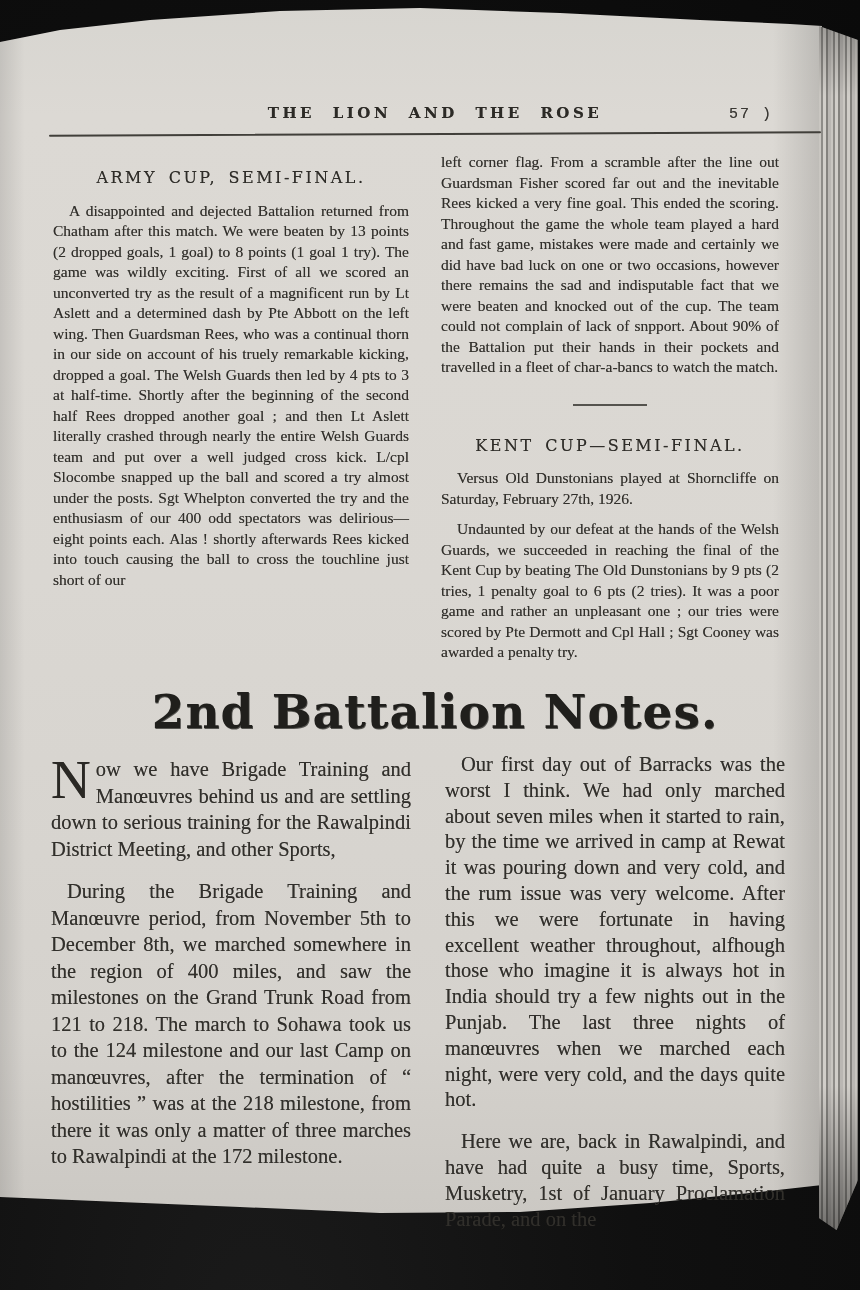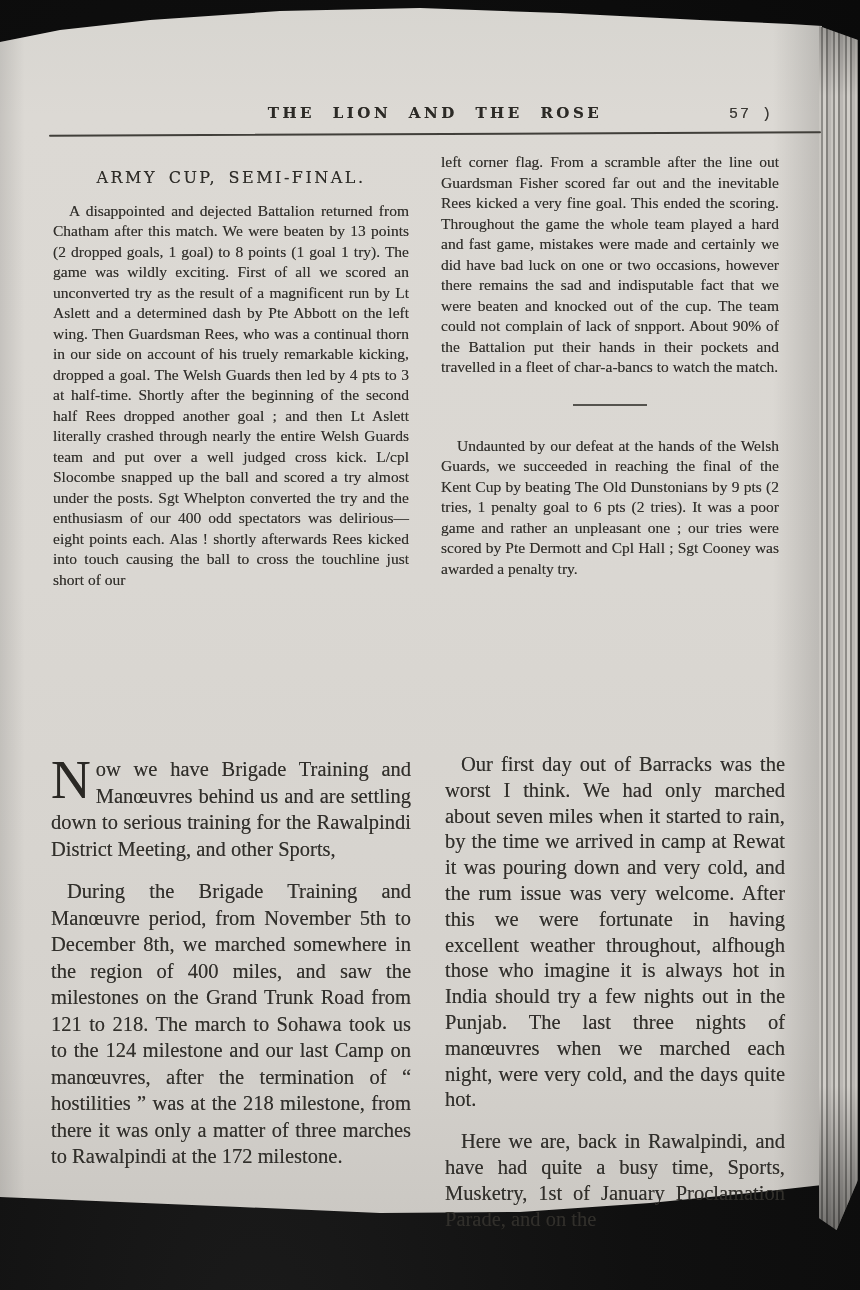--- a/index.html
+++ b/index.html
@@ -80,23 +80,26 @@
     <div class="rule"></div>
 
     <div class="col col-tl txt">
       <h2 class="art-head">ARMY CUP, SEMI-FINAL.</h2>
       <p class="indent">A disappointed and dejected Battalion returned from Chatham after this match. We were beaten by 13 points (2 dropped goals, 1 goal) to 8 points (1 goal 1 try). The game was wildly exciting. First of all we scored an unconverted try as the result of a magnificent run by Lt Aslett and a determined dash by Pte Abbott on the left wing. Then Guardsman Rees, who was a continual thorn in our side on account of his truely remarkable kicking, dropped a goal. The Welsh Guards then led by 4 pts to 3 at half-time. Shortly after the beginning of the second half Rees dropped another goal ; and then Lt Aslett literally crashed through nearly the entire Welsh Guards team and put over a well judged cross kick. L/cpl Slocombe snapped up the ball and scored a try almost under the posts. Sgt Whelpton converted the try and the enthusiasm of our 400 odd spectators was delirious—eight points each. Alas ! shortly afterwards Rees kicked into touch causing the ball to cross the touchline just short of our</p>
     </div>
 
     <div class="col col-tr txt">
       <p>left corner flag. From a scramble after the line out Guardsman Fisher scored far out and the inevitable Rees kicked a very fine goal. This ended the scoring. Throughout the game the whole team played a hard and fast game, mistakes were made and certainly we did have bad luck on one or two occasions, however there remains the sad and indisputable fact that we were beaten and knocked out of the cup. The team could not complain of lack of snpport. About 90% of the Battalion put their hands in their pockets and travelled in a fleet of char-a-bancs to watch the match.</p>
       <div class="divider"></div>
+      <h2 class="art-head">KENT CUP—SEMI-FINAL.</h2>
+      <p class="indent">Versus Old Dunstonians played at Shorncliffe on Saturday, February 27th, 1926.</p>
       <p class="indent">Undaunted by our defeat at the hands of the Welsh Guards, we succeeded in reaching the final of the Kent Cup by beating The Old Dunstonians by 9 pts (2 tries, 1 penalty goal to 6 pts (2 tries). It was a poor game and rather an unpleasant one ; our tries were scored by Pte Dermott and Cpl Hall ; Sgt Cooney was awarded a penalty try.</p>
     </div>
 
+    <div class="big-title">2nd Battalion Notes.</div>
 
     <div class="col col-bl txt">
       <p><span class="dropcap">N</span><span>ow we have Brigade Training and Manœuvres behind us and are settling down to serious training for the Rawalpindi District Meeting, and other Sports,</span></p>
       <p class="indent">During the Brigade Training and Manœuvre period, from November 5th to December 8th, we marched somewhere in the region of 400 miles, and saw the milestones on the Grand Trunk Road from 121 to 218. The march to Sohawa took us to the 124 milestone and our last Camp on manœuvres, after the termination of “ hostilities ” was at the 218 milestone, from there it was only a matter of three marches to Rawalpindi at the 172 milestone.</p>
     </div>
 
     <div class="col col-br txt">
       <p class="indent">Our first day out of Barracks was the worst I think. We had only marched about seven miles when it started to rain, by the time we arrived in camp at Rewat it was pouring down and very cold, and the rum issue was very welcome. After this we were fortunate in having excellent weather throughout, alfhough those who imagine it is always hot in India should try a few nights out in the Punjab. The last three nights of manœuvres when we marched each night, were very cold, and the days quite hot.</p>
       <p class="indent">Here we are, back in Rawalpindi, and have had quite a busy time, Sports, Musketry, 1st of January Proclamation Parade, and on the</p>
     </div>

